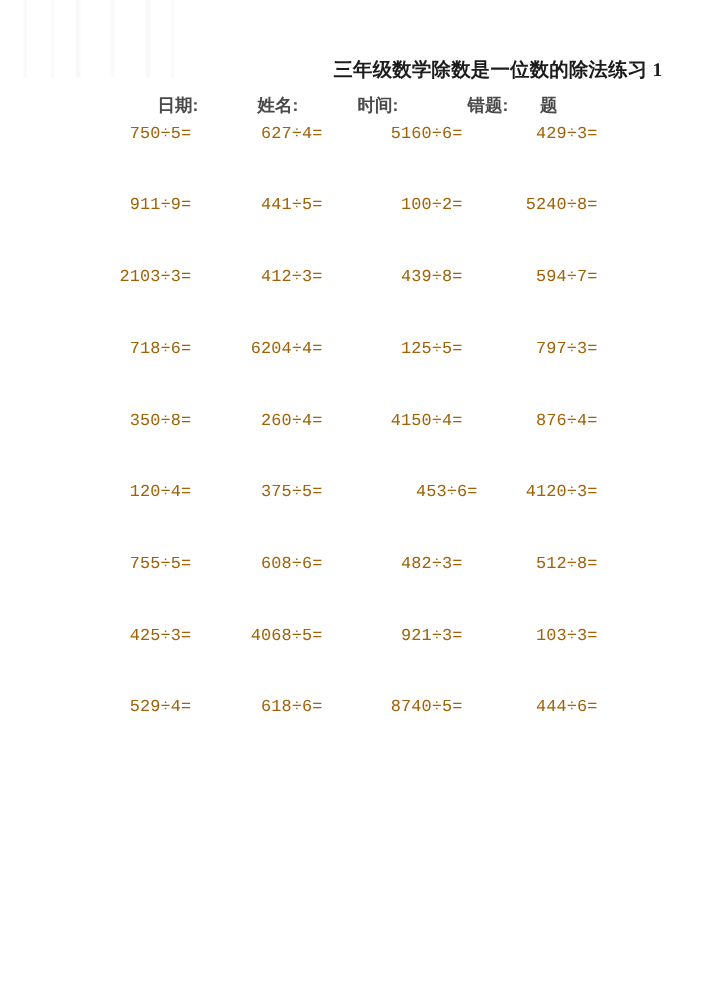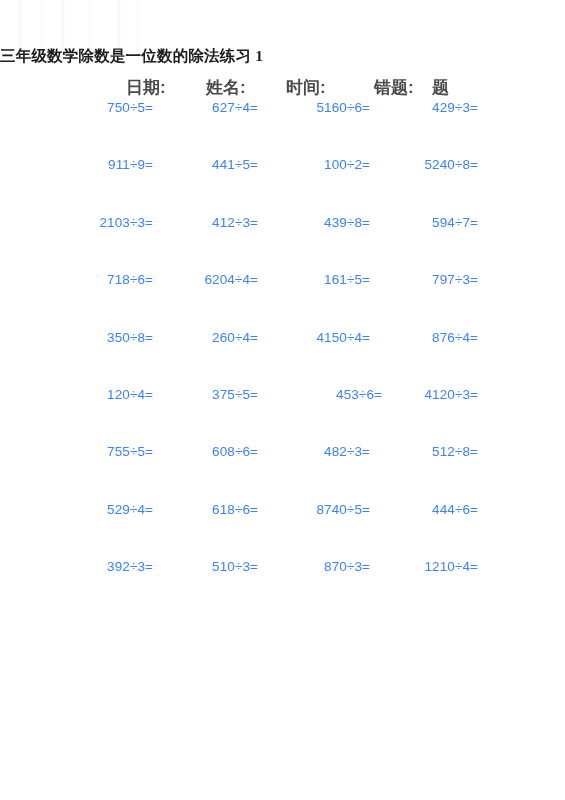--- a/index.html
+++ b/index.html
@@ -47,36 +47,36 @@
         rgba(0,0,0,0) 121px, rgba(0,0,0,0) 136px,
         rgba(0,0,0,0.018) 137px, rgba(0,0,0,0.018) 139px,
         rgba(0,0,0,0) 140px, rgba(0,0,0,0) 200px);
   }
 
   .worksheet-title {
     position: absolute;
     left: 0;
     top: 46px;
     width: 530px;
-    text-align: left;
+    text-align: right;
     font-size: 15.5px;
     font-weight: bold;
     letter-spacing: 0.2px;
     color: #1c1c1c;
     font-family: "Liberation Serif", "DejaVu Serif", serif;
     white-space: nowrap;
   }
 
   .meta-row {
     position: absolute;
     left: 0;
     top: 76px;
     width: 518px;
     height: 20px;
-    font-size: 17px;
+    font-size: 14px;
     font-weight: bold;
     color: #4a4a4a;
     font-family: "Liberation Sans", "DejaVu Sans", sans-serif;
   }
   .meta-field {
     position: absolute;
     white-space: nowrap;
     top: 0;
   }
   .meta-date   { left: 126px; }
@@ -95,23 +95,23 @@
   .problem-row {
     position: relative;
     height: 57.4px;
     width: 565px;
   }
 
   .problem-cell {
     position: absolute;
     top: 0;
     font-size: 13.5px;
-    color: #3b82f6;
+    color: #a16207;
     white-space: nowrap;
-    font-family: Liberation Sans, sans-serif;
+    font-family: Liberation Mono, monospace;
     letter-spacing: 0.1px;
     margin-left: 48px;
   }
   
   .col-0 { right: 412px; }
   .col-1 { right: 307px; }
   .col-2 { right: 195px; text-align: center; }
   .col-3 { right: 87px;  }
 
   
@@ -149,48 +149,48 @@
       </div>
       <div class="problem-row" data-row-index="2">
         <div class="problem-cell col-0">2103÷3=</div>
         <div class="problem-cell col-1">412÷3=</div>
         <div class="problem-cell col-2">439÷8=</div>
         <div class="problem-cell col-3">594÷7=</div>
       </div>
       <div class="problem-row" data-row-index="3">
         <div class="problem-cell col-0">718÷6=</div>
         <div class="problem-cell col-1">6204÷4=</div>
-        <div class="problem-cell col-2">161÷5=</div>
+        <div class="problem-cell col-2">125÷5=</div>
         <div class="problem-cell col-3">797÷3=</div>
       </div>
       <div class="problem-row" data-row-index="4">
         <div class="problem-cell col-0">350÷8=</div>
         <div class="problem-cell col-1">260÷4=</div>
         <div class="problem-cell col-2">4150÷4=</div>
         <div class="problem-cell col-3">876÷4=</div>
       </div>
       <div class="problem-row" data-row-index="5">
         <div class="problem-cell col-0">120÷4=</div>
         <div class="problem-cell col-1">375÷5=</div>
         <div class="problem-cell col-2">453÷6=</div>
         <div class="problem-cell col-3">4120÷3=</div>
       </div>
       <div class="problem-row" data-row-index="6">
         <div class="problem-cell col-0">755÷5=</div>
         <div class="problem-cell col-1">608÷6=</div>
         <div class="problem-cell col-2">482÷3=</div>
         <div class="problem-cell col-3">512÷8=</div>
       </div>
+      <div class="problem-row" data-row-index="7">
+        <div class="problem-cell col-0">425÷3=</div>
+        <div class="problem-cell col-1">4068÷5=</div>
+        <div class="problem-cell col-2">921÷3=</div>
+        <div class="problem-cell col-3">103÷3=</div>
+      </div>
       <div class="problem-row" data-row-index="8">
         <div class="problem-cell col-0">529÷4=</div>
         <div class="problem-cell col-1">618÷6=</div>
         <div class="problem-cell col-2">8740÷5=</div>
         <div class="problem-cell col-3">444÷6=</div>
       </div>
-      <div class="problem-row" data-row-index="9">
-        <div class="problem-cell col-0">392÷3=</div>
-        <div class="problem-cell col-1">510÷3=</div>
-        <div class="problem-cell col-2">870÷3=</div>
-        <div class="problem-cell col-3">1210÷4=</div>
-      </div>
     </div>
 
 </div>
 
 </body></html>

